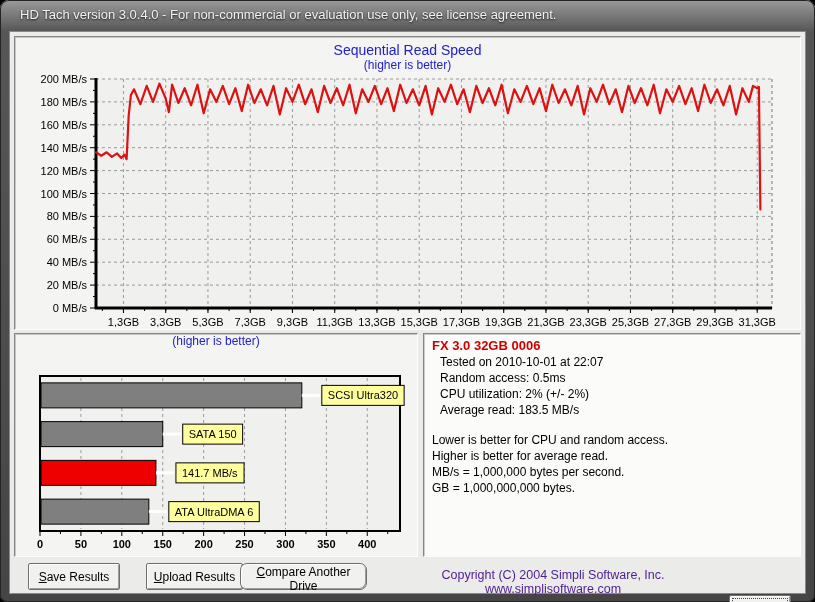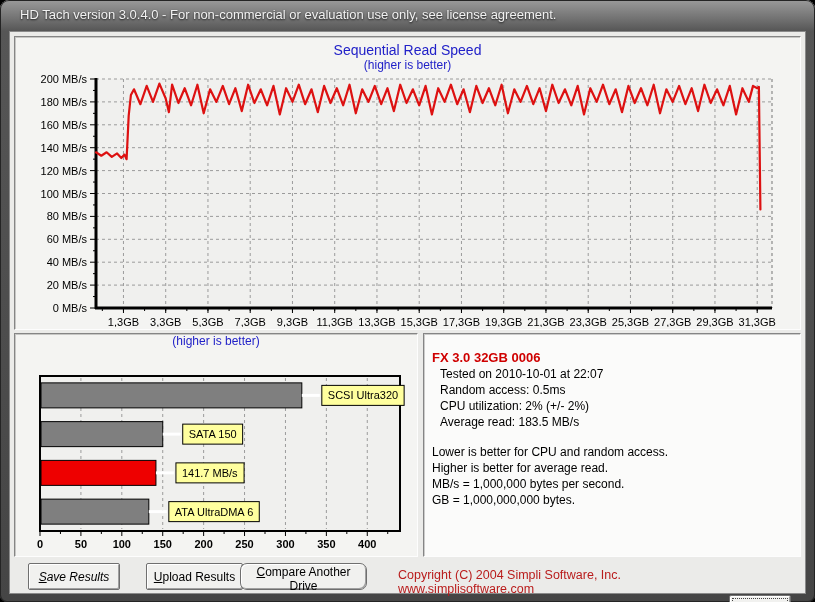--- a/index.html
+++ b/index.html
@@ -17,36 +17,36 @@
     box-shadow:inset 1px 1px 0 rgba(64,64,64,.25);}
   .panel-top{left:4px;top:4px;right:4px;height:292px;}
   .panel-burst{left:4px;top:301px;width:402px;height:222px;}
   .panel-info{left:413px;top:301px;right:4px;height:222px;background:#fbfbfa;}
   .chart-title{color:#2121c8;text-align:center;font-size:14px;margin:0;padding-top:6px;line-height:15px;}
   .chart-sub{color:#2121c8;text-align:center;font-size:12px;margin:0;line-height:14px;}
   svg.chart{position:absolute;display:block;}
   svg.chart text{font-family:"Liberation Sans","DejaVu Sans",sans-serif;font-size:11px;fill:#000;}
   #seq-svg{left:2px;top:36px;}
   #burst-svg{left:3px;top:40px;}
-  .info-pad{padding:16px 8px;font-size:12px;color:#000;}
+  .info-pad{padding:4px 8px;font-size:12px;color:#000;}
   .drive-name{color:#cf0000;font-weight:bold;font-size:13px;line-height:16px;}
   .info-detail{padding-left:8px;line-height:16px;}
   .info-gap{height:14px;}
   .info-note{line-height:16px;}
   .btn{position:absolute;height:27px;background:#f1f1ef;color:#000;font-size:12px;
     font-family:"Liberation Sans","DejaVu Sans",sans-serif;
     border:1px solid #6f6f6f;border-radius:2px;
     box-shadow:inset 1px 1px 0 #ffffff, inset -1px -1px 0 #a0a0a0;cursor:pointer;}
-  .btn-save{left:18px;top:531px;width:92px;font-style:italic;}
+  .btn-save{left:18px;top:531px;width:92px;}
   .btn-upload{left:123px;top:531px;width:97px;margin-left:13px;}
   .btn-compare{left:230px;top:531px;width:127px;border-radius:7px;}
   .btn-done{right:14px;top:531px;width:62px;outline:1px dotted #444;outline-offset:-4px;font-weight:normal;margin-top:32px;}
   .mn{text-decoration:underline;}
-  .copyright{position:absolute;left:388px;top:536px;width:330px;text-align:left;
-    color:#b91c1c;font-size:12.5px;}
+  .copyright{position:absolute;left:378px;top:536px;width:330px;text-align:center;
+    color:#4c1d95;font-size:12.5px;}
 </style>
 </head>
 <body>
 
 <div class="window">
   <div class="titlebar">HD Tach version 3.0.4.0  - For non-commercial or evaluation use only, see license agreement.</div>
 
   <div class="client">
 
     <div class="panel panel-top">

